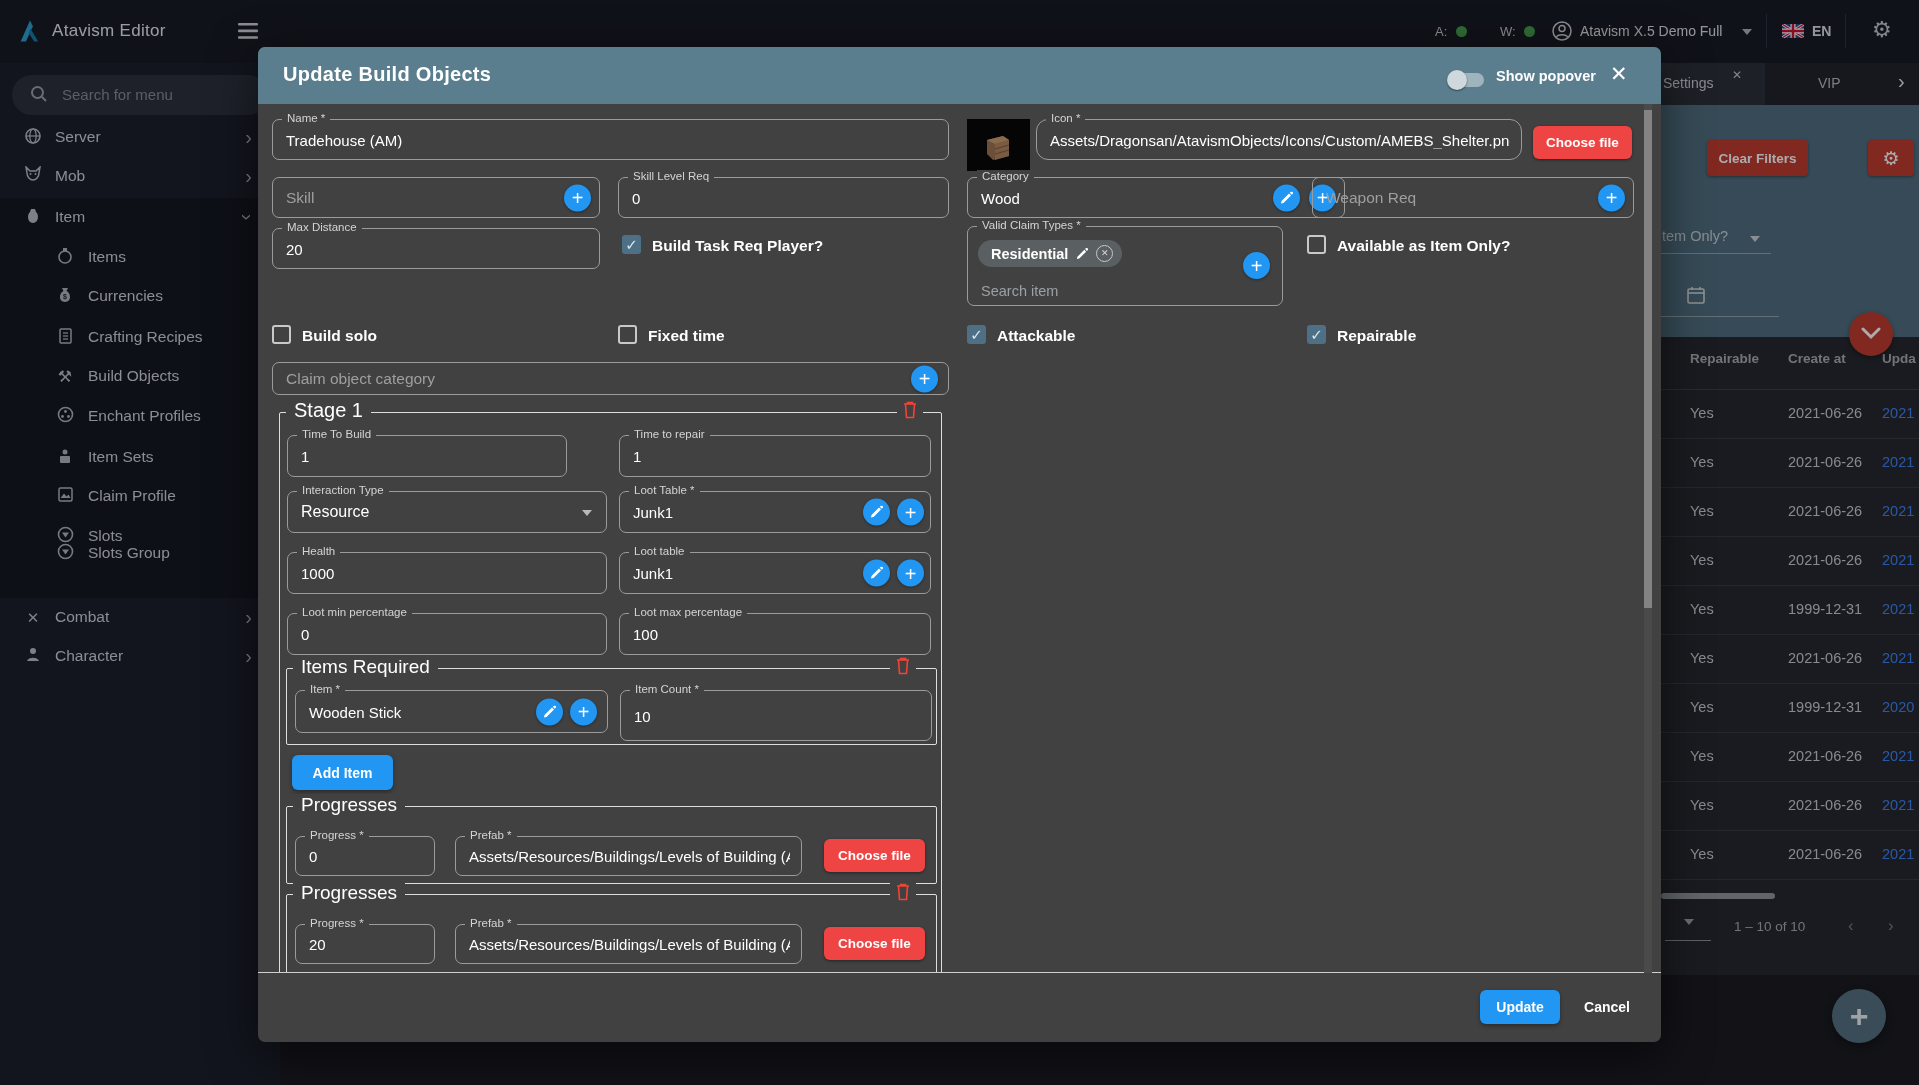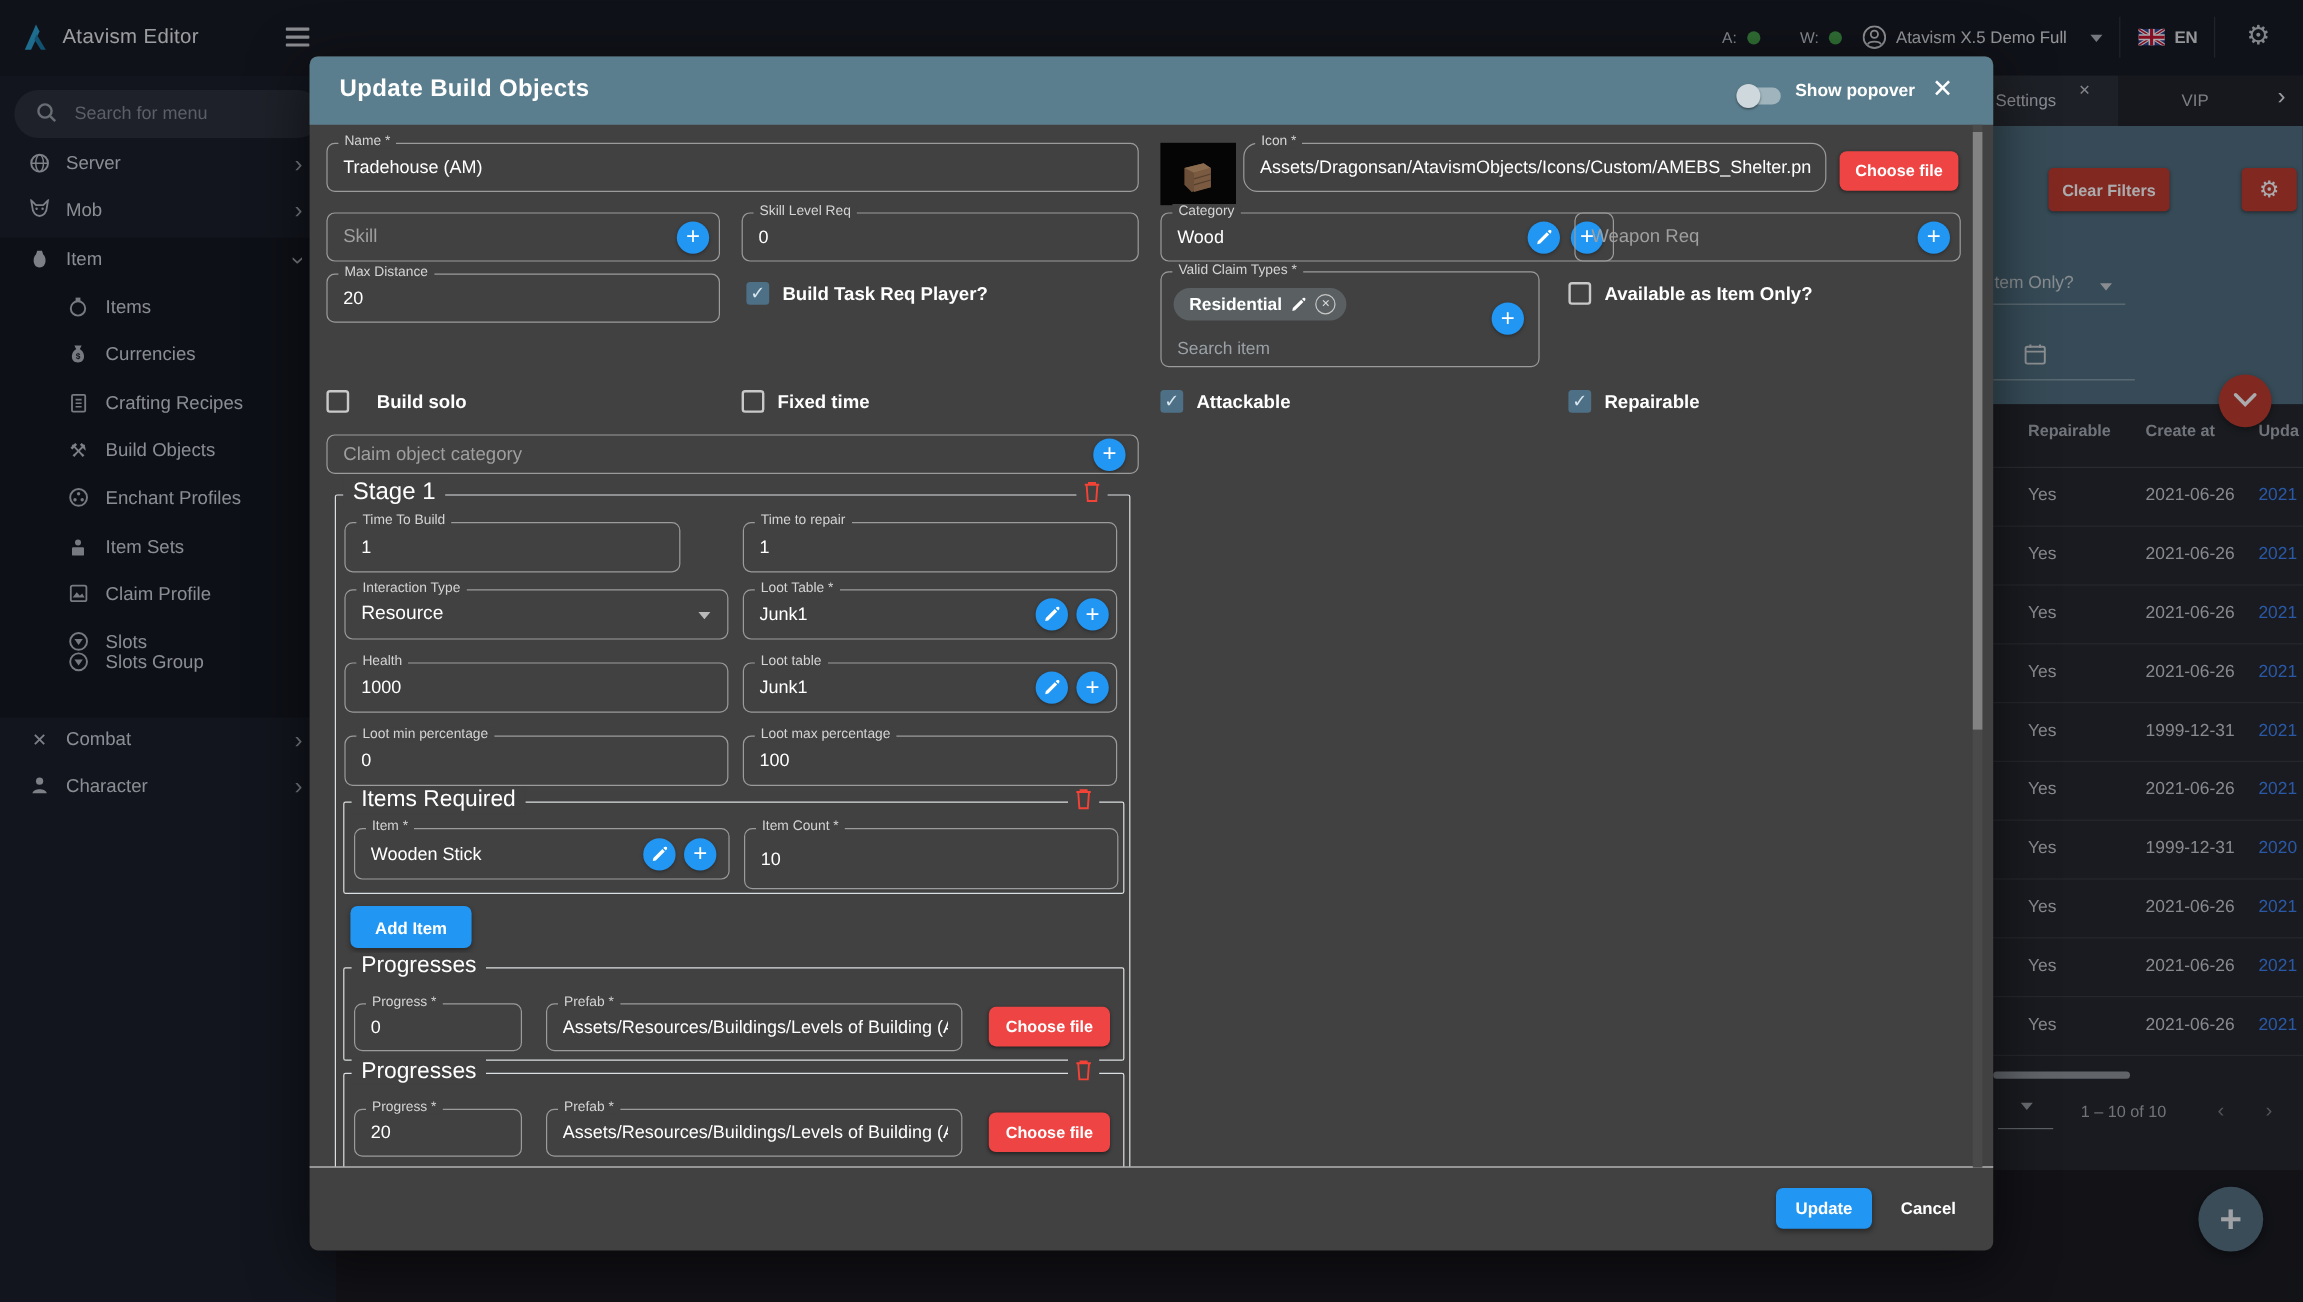--- a/index.html
+++ b/index.html
@@ -422,21 +422,21 @@
         </span>
         <span class="abs" style="left:13px;top:56px;font-size:14.5px;color:#9aa1a6;">Search item</span>
         <span class="cbtn" style="right:12px;top:25px;transform:none;">
             <span>+</span>
           </span>
       </div>
       <span class="chk off" style="left:1049px;top:131px;"></span>
       <span class="chklbl" style="left:1079px;top:133px;">Available as Item Only?</span>
 
       <span class="chk off" style="left:14px;top:221px;"></span>
-      <span class="chklbl" style="left:44px;top:223px;margin-left:12px;">Build solo</span>
+      <span class="chklbl" style="left:44px;top:223px;">Build solo</span>
       <span class="chk off" style="left:360px;top:221px;"></span>
       <span class="chklbl" style="left:390px;top:223px;">Fixed time</span>
       <span class="chk on" style="left:709px;top:221px;">✓</span>
       <span class="chklbl" style="left:739px;top:223px;">Attackable</span>
       <span class="chk on" style="left:1049px;top:221px;">✓</span>
       <span class="chklbl" style="left:1079px;top:223px;">Repairable</span>
 
       <div class="fld ph" style="left:14px;top:258px;width:677px;height:33px;">
         <span class="val">Claim object category</span>
         <span class="cbtn" style="right:10px;">

